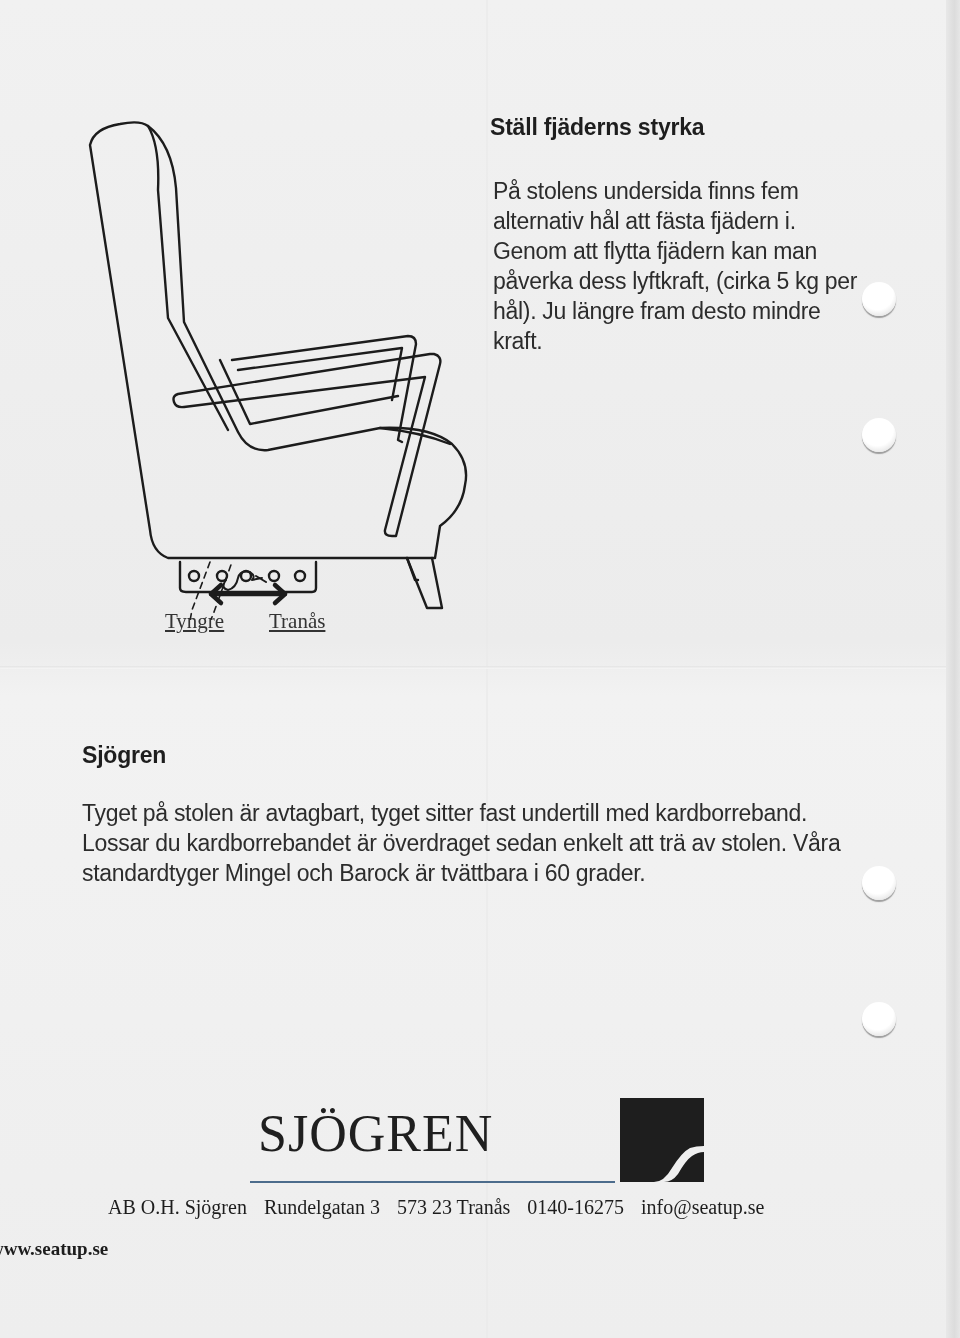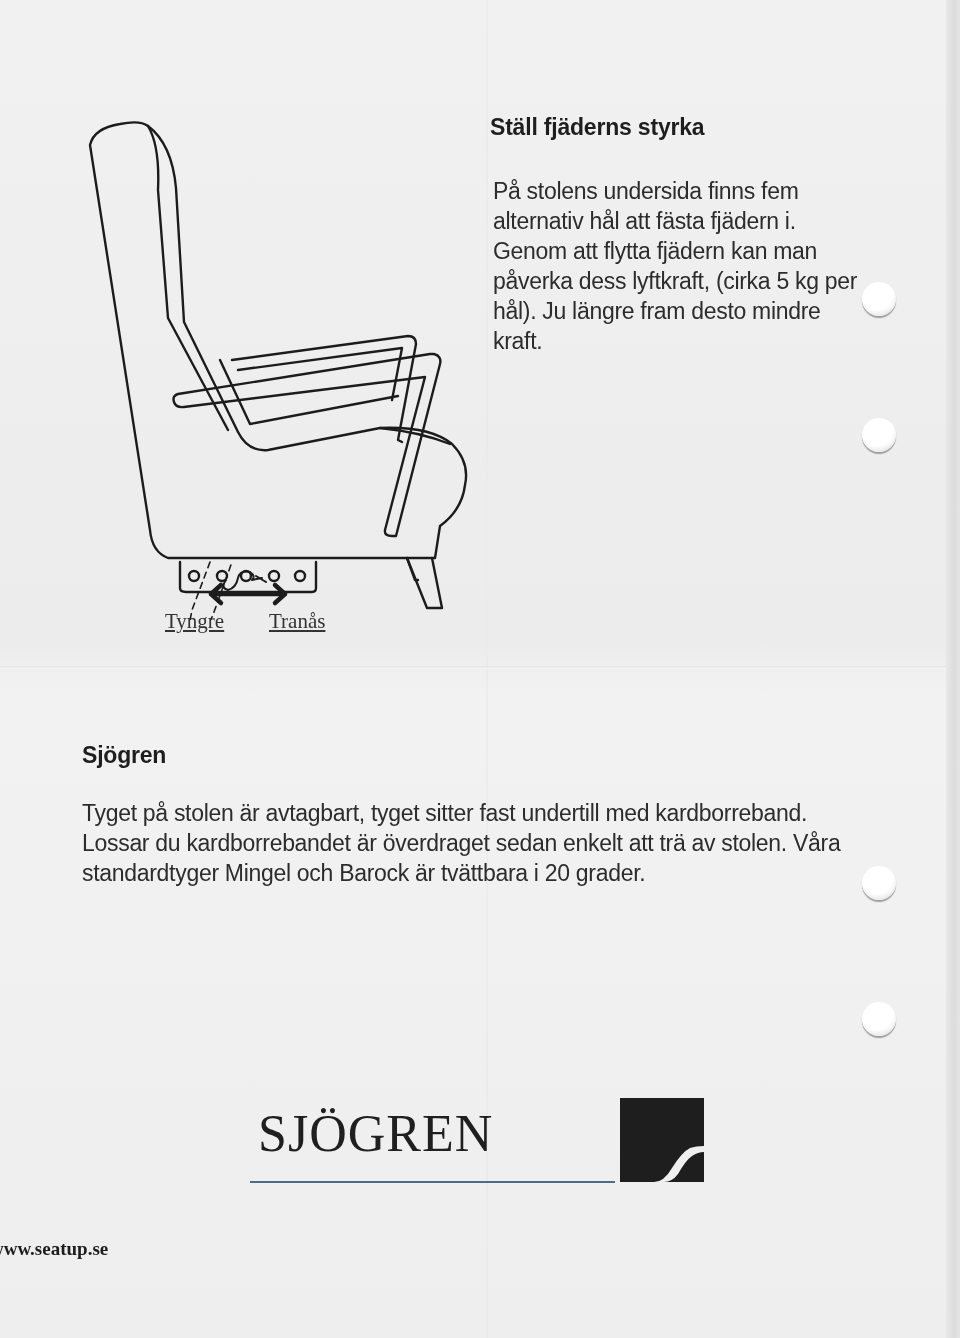--- a/index.html
+++ b/index.html
@@ -94,28 +94,29 @@
     <path d="M70 5 L80 14 L70 23"></path>
   </svg>
 
   <div class="lbl" id="lbl-heavier">Tyngre</div>
   <div class="lbl" id="lbl-lighter">Tranås</div>
 
   <h2 class="h-section" id="spring-title">Ställ fjäderns styrka</h2>
   <p class="para" id="spring-p1">På stolens undersida finns fem alternativ hål att fästa fjädern i. Genom att flytta fjädern kan man påverka dess lyftkraft, (cirka 5 kg per hål). Ju längre fram desto mindre kraft.</p>
 
   <h2 class="h-section" id="wash-title">Sjögren</h2>
-  <p class="para" id="wash-p1">Tyget på stolen är avtagbart, tyget sitter fast undertill med kardborreband. Lossar du kardborrebandet är överdraget sedan enkelt att trä av stolen. Våra standardtyger Mingel och Barock är tvättbara i 20 grader.</p>
+  <p class="para" id="wash-p1">Tyget på stolen är avtagbart, tyget sitter fast undertill med kardborreband. Lossar du kardborrebandet är överdraget sedan enkelt att trä av stolen. Våra standardtyger Mingel och Barock är tvättbara i 60 grader.</p>
 
   <div class="hole" style="left:862px;top:282px"></div>
   <div class="hole" style="left:862px;top:418px"></div>
   <div class="hole" style="left:862px;top:866px"></div>
   <div class="hole" style="left:862px;top:1002px"></div>
 
   <div class="logo-text">SJÖGREN</div>
   <svg class="logo-mark" viewBox="0 0 84 84">
     <rect x="0" y="0" width="84" height="84" fill="#1e1e1e"></rect>
     <path d="M34 84 Q44 84 52 70 Q62 54 70 50 Q76 48 84 48 L84 54 Q78 54 72 58 Q66 62 58 76 Q52 84 44 84 Z" fill="#efefef"></path>
   </svg>
   <div class="logo-rule"></div>
 
+  <div class="footer-line"><span>AB O.H. Sjögren</span><span>Rundelgatan 3</span><span>573 23 Tranås</span><span>0140-16275</span><span>info@seatup.se</span></div>
   <div class="footer-web"><span>www.seatup.se</span></div>
 </div>
 
 </body></html>

